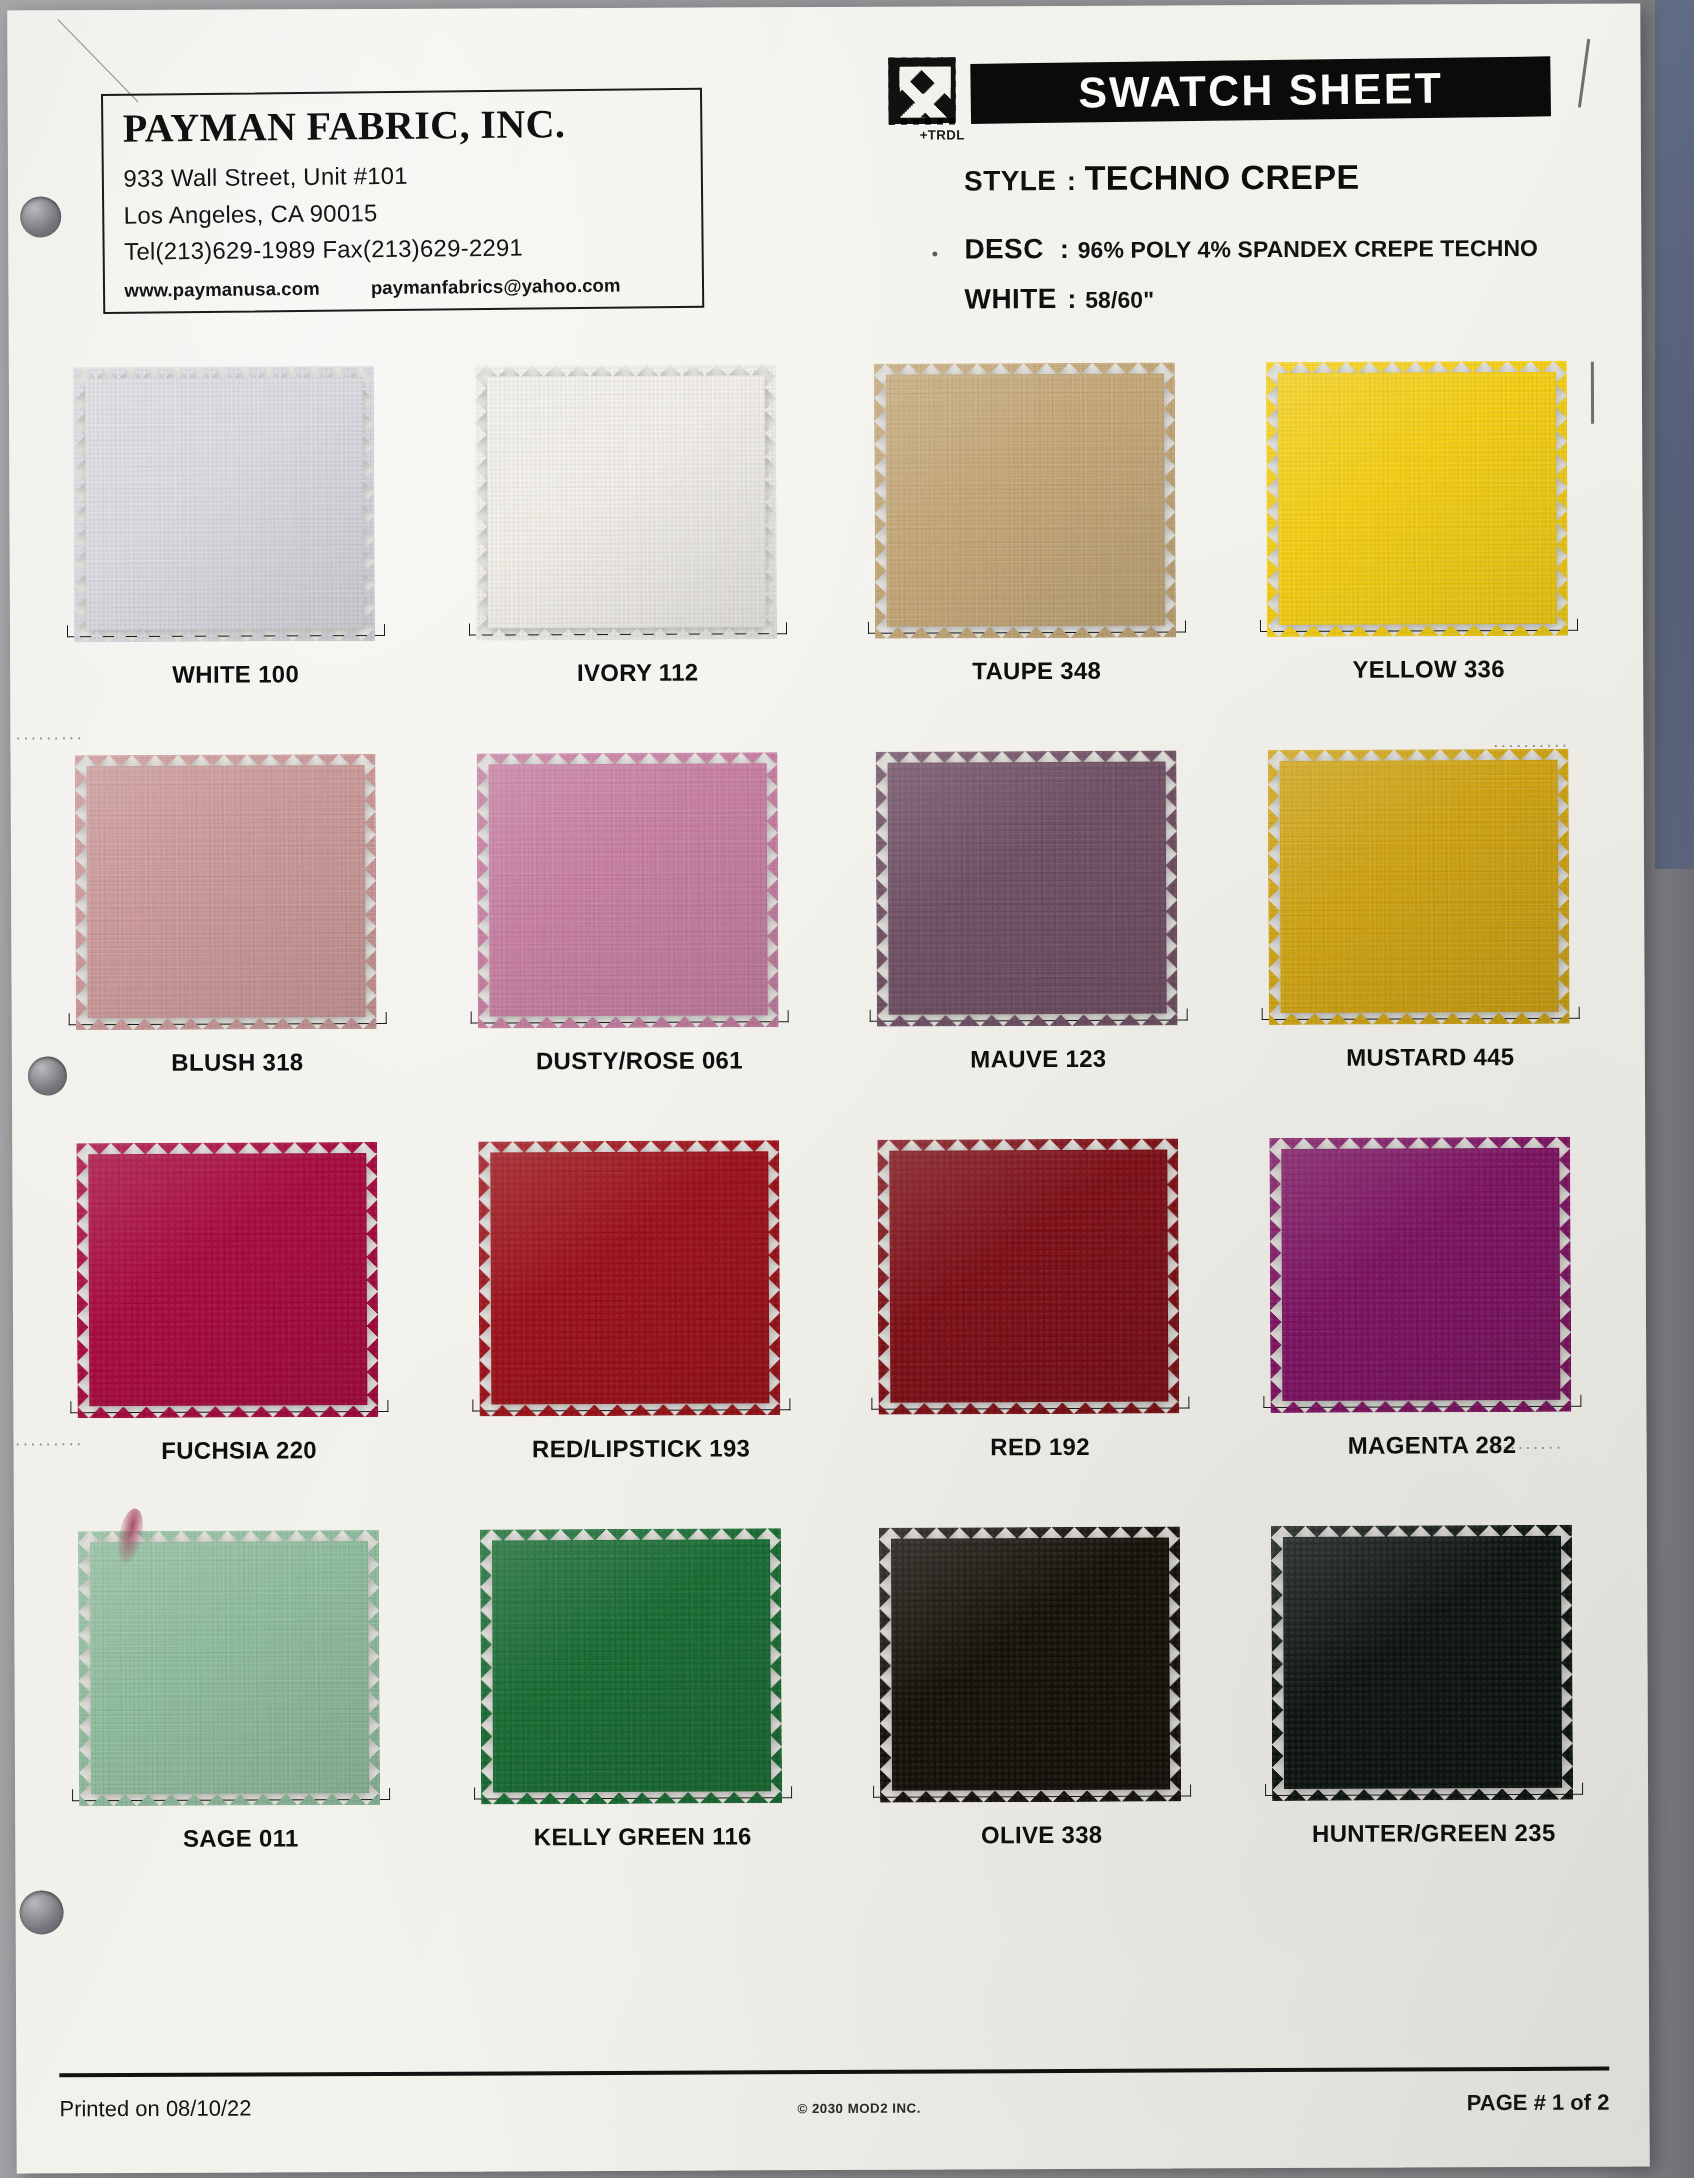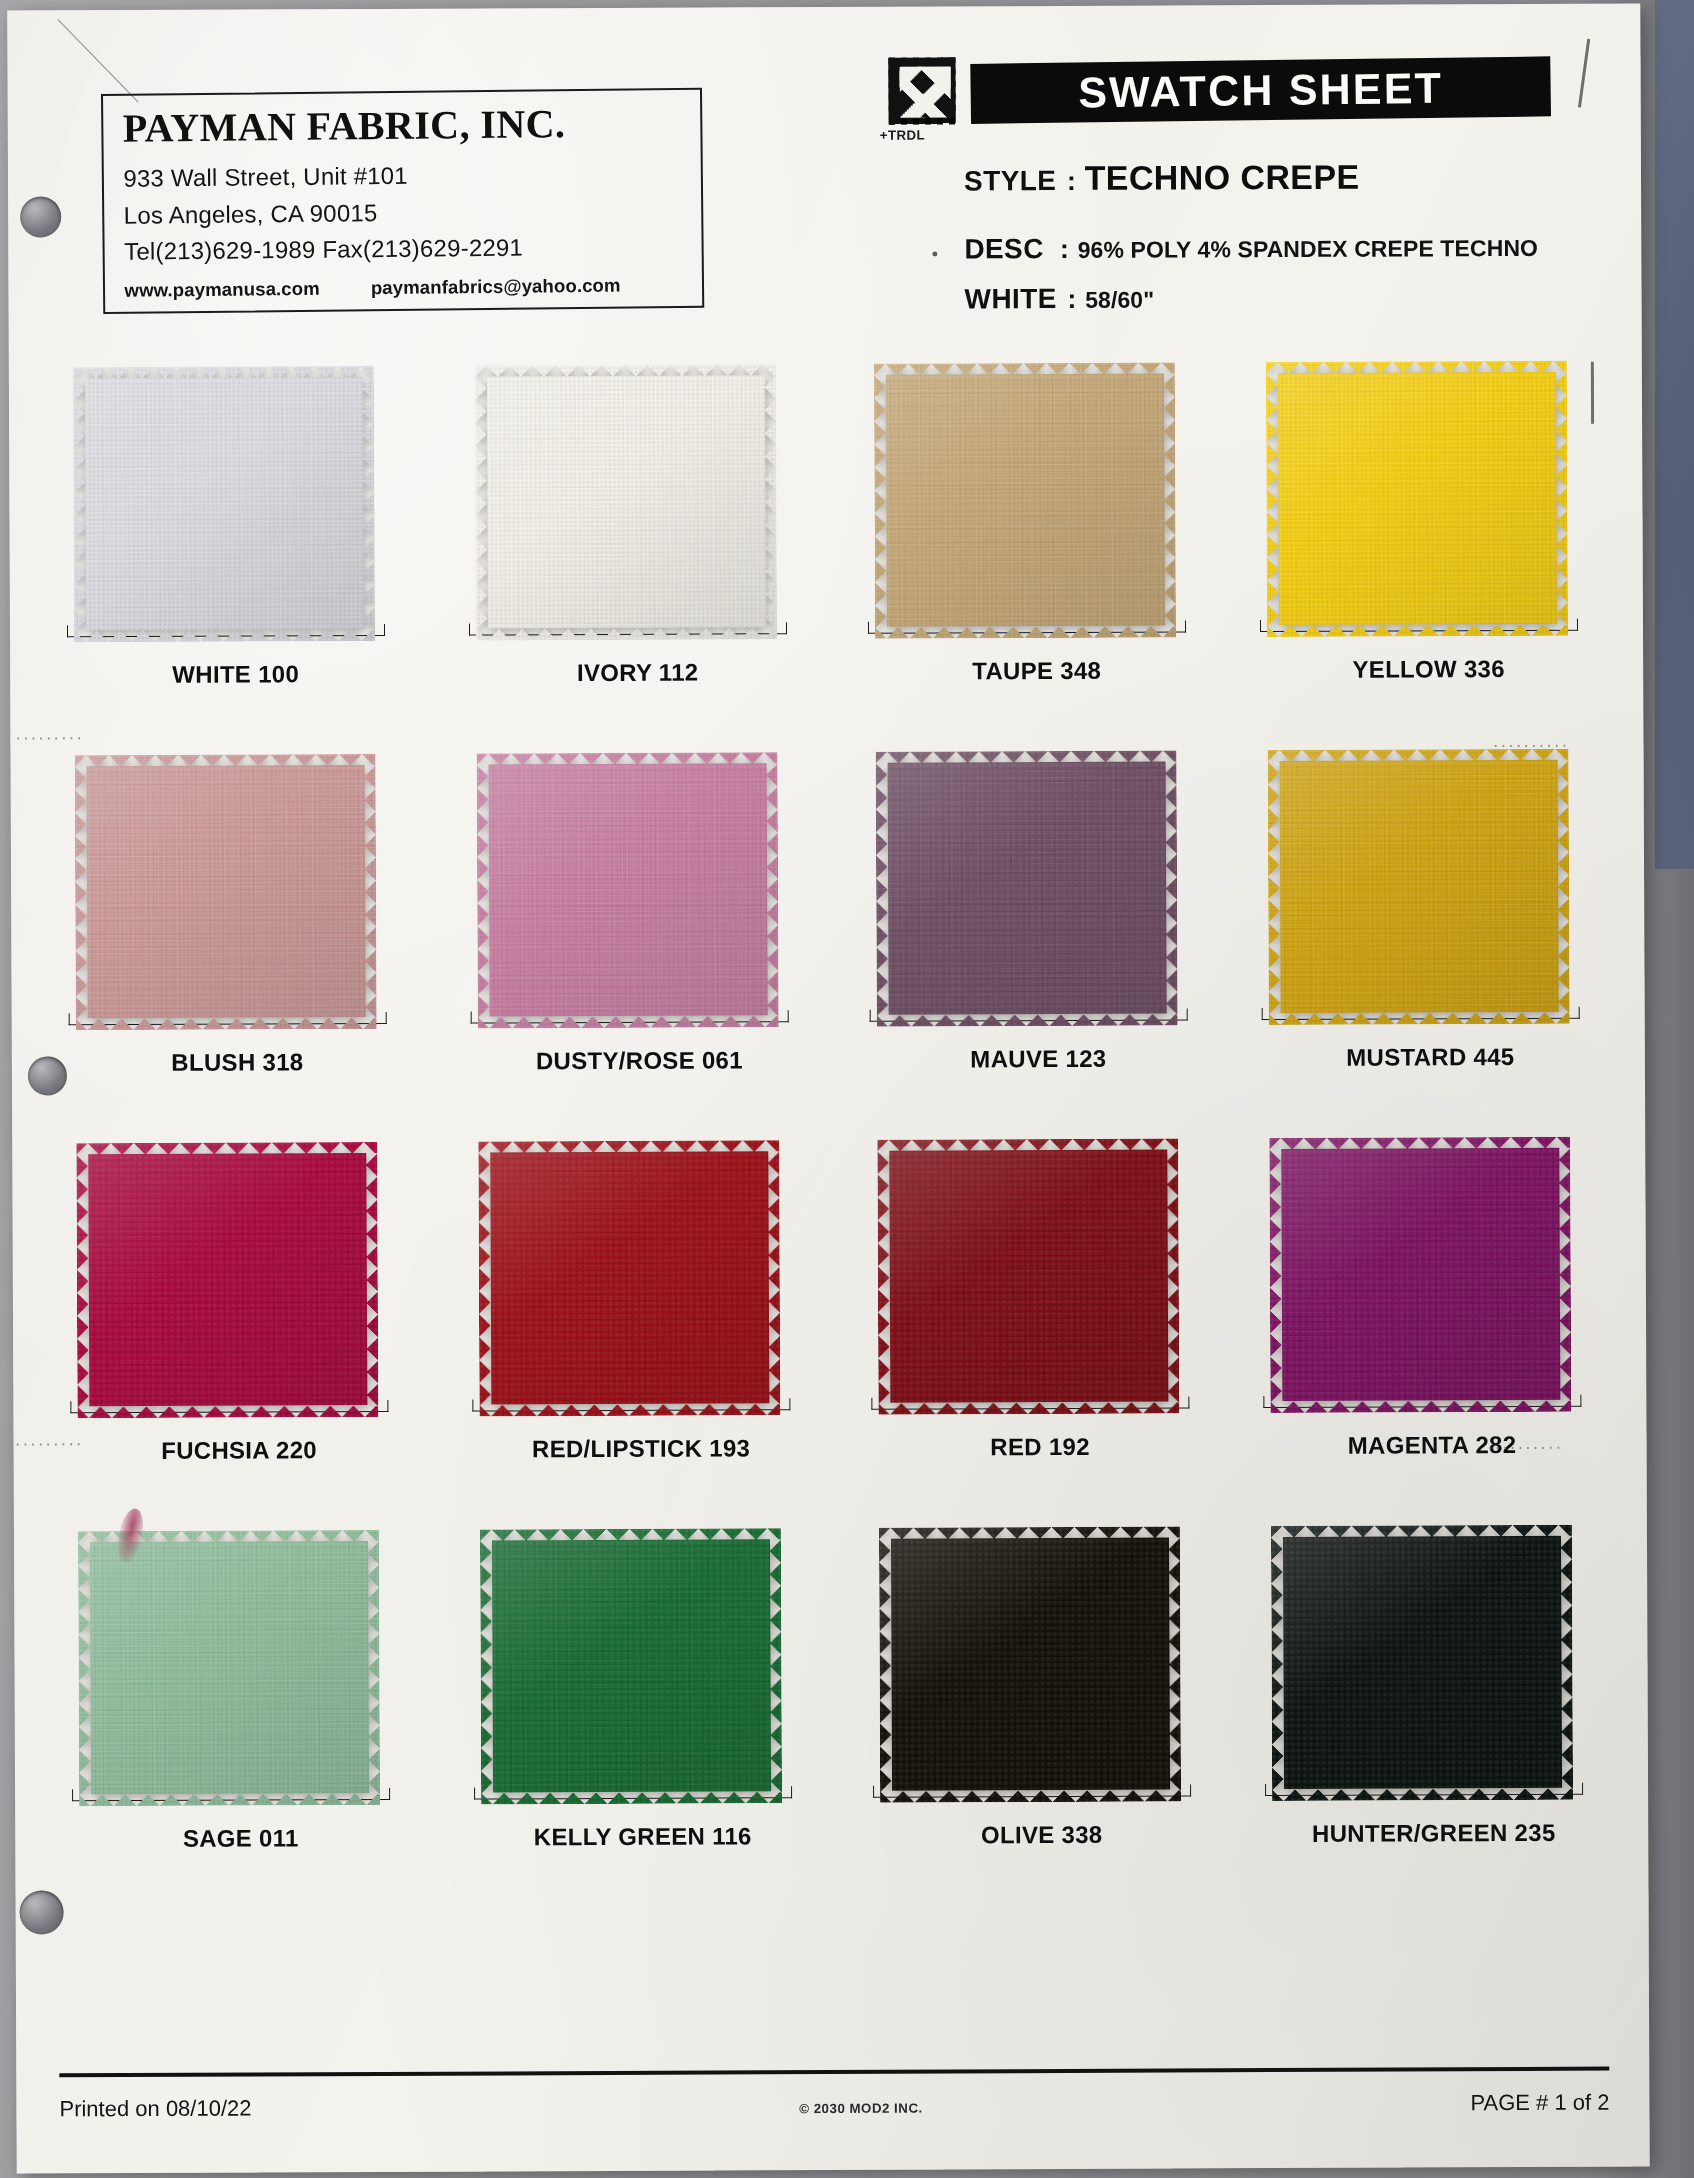--- a/index.html
+++ b/index.html
@@ -137,21 +137,21 @@
     letter-spacing: 0.1px;
     white-space: nowrap;
   }
 
   
   .dm-wrap {
     position: absolute;
     left: 872px;
     top: 51px;
     width: 85px;
-    text-align: left;
+    text-align: right;
   }
   .dm-code {
     width: 67px;
     height: 67px;
     margin: 0 auto;
     background-color: #f2f0ea;
     background-image:
       linear-gradient(90deg, #111 0 9.09%, transparent 9.09% 100%),
       linear-gradient(180deg, #111 90.91%, transparent 90.91%),
       repeating-linear-gradient(90deg, #111 0 6px, transparent 6px 12px),
@@ -386,21 +386,21 @@
     background: #121212;
     margin-bottom: 19.5px;
   }
   .footer-row {
     display: flex;
     align-items: baseline;
     justify-content: space-between;
   }
   .footer-left  { font-size: 22px; font-weight: 400; color: #141414; text-align: center; }
   .footer-center{ font-size: 13.3px; font-weight: 700; color: #2a2a2a; letter-spacing: 0.5px; }
-  .footer-right { font-size: 22px; font-weight: 400; color: #141414; }
+  .footer-right { font-size: 22px; font-weight: 700; color: #141414; }
 </style>
 </head>
 <body>
 
 <div id="sheet">
 
   <div class="backdrop"></div>
   <div class="backdrop-strip-right"></div>
   <div class="backdrop-blue"></div>
 

